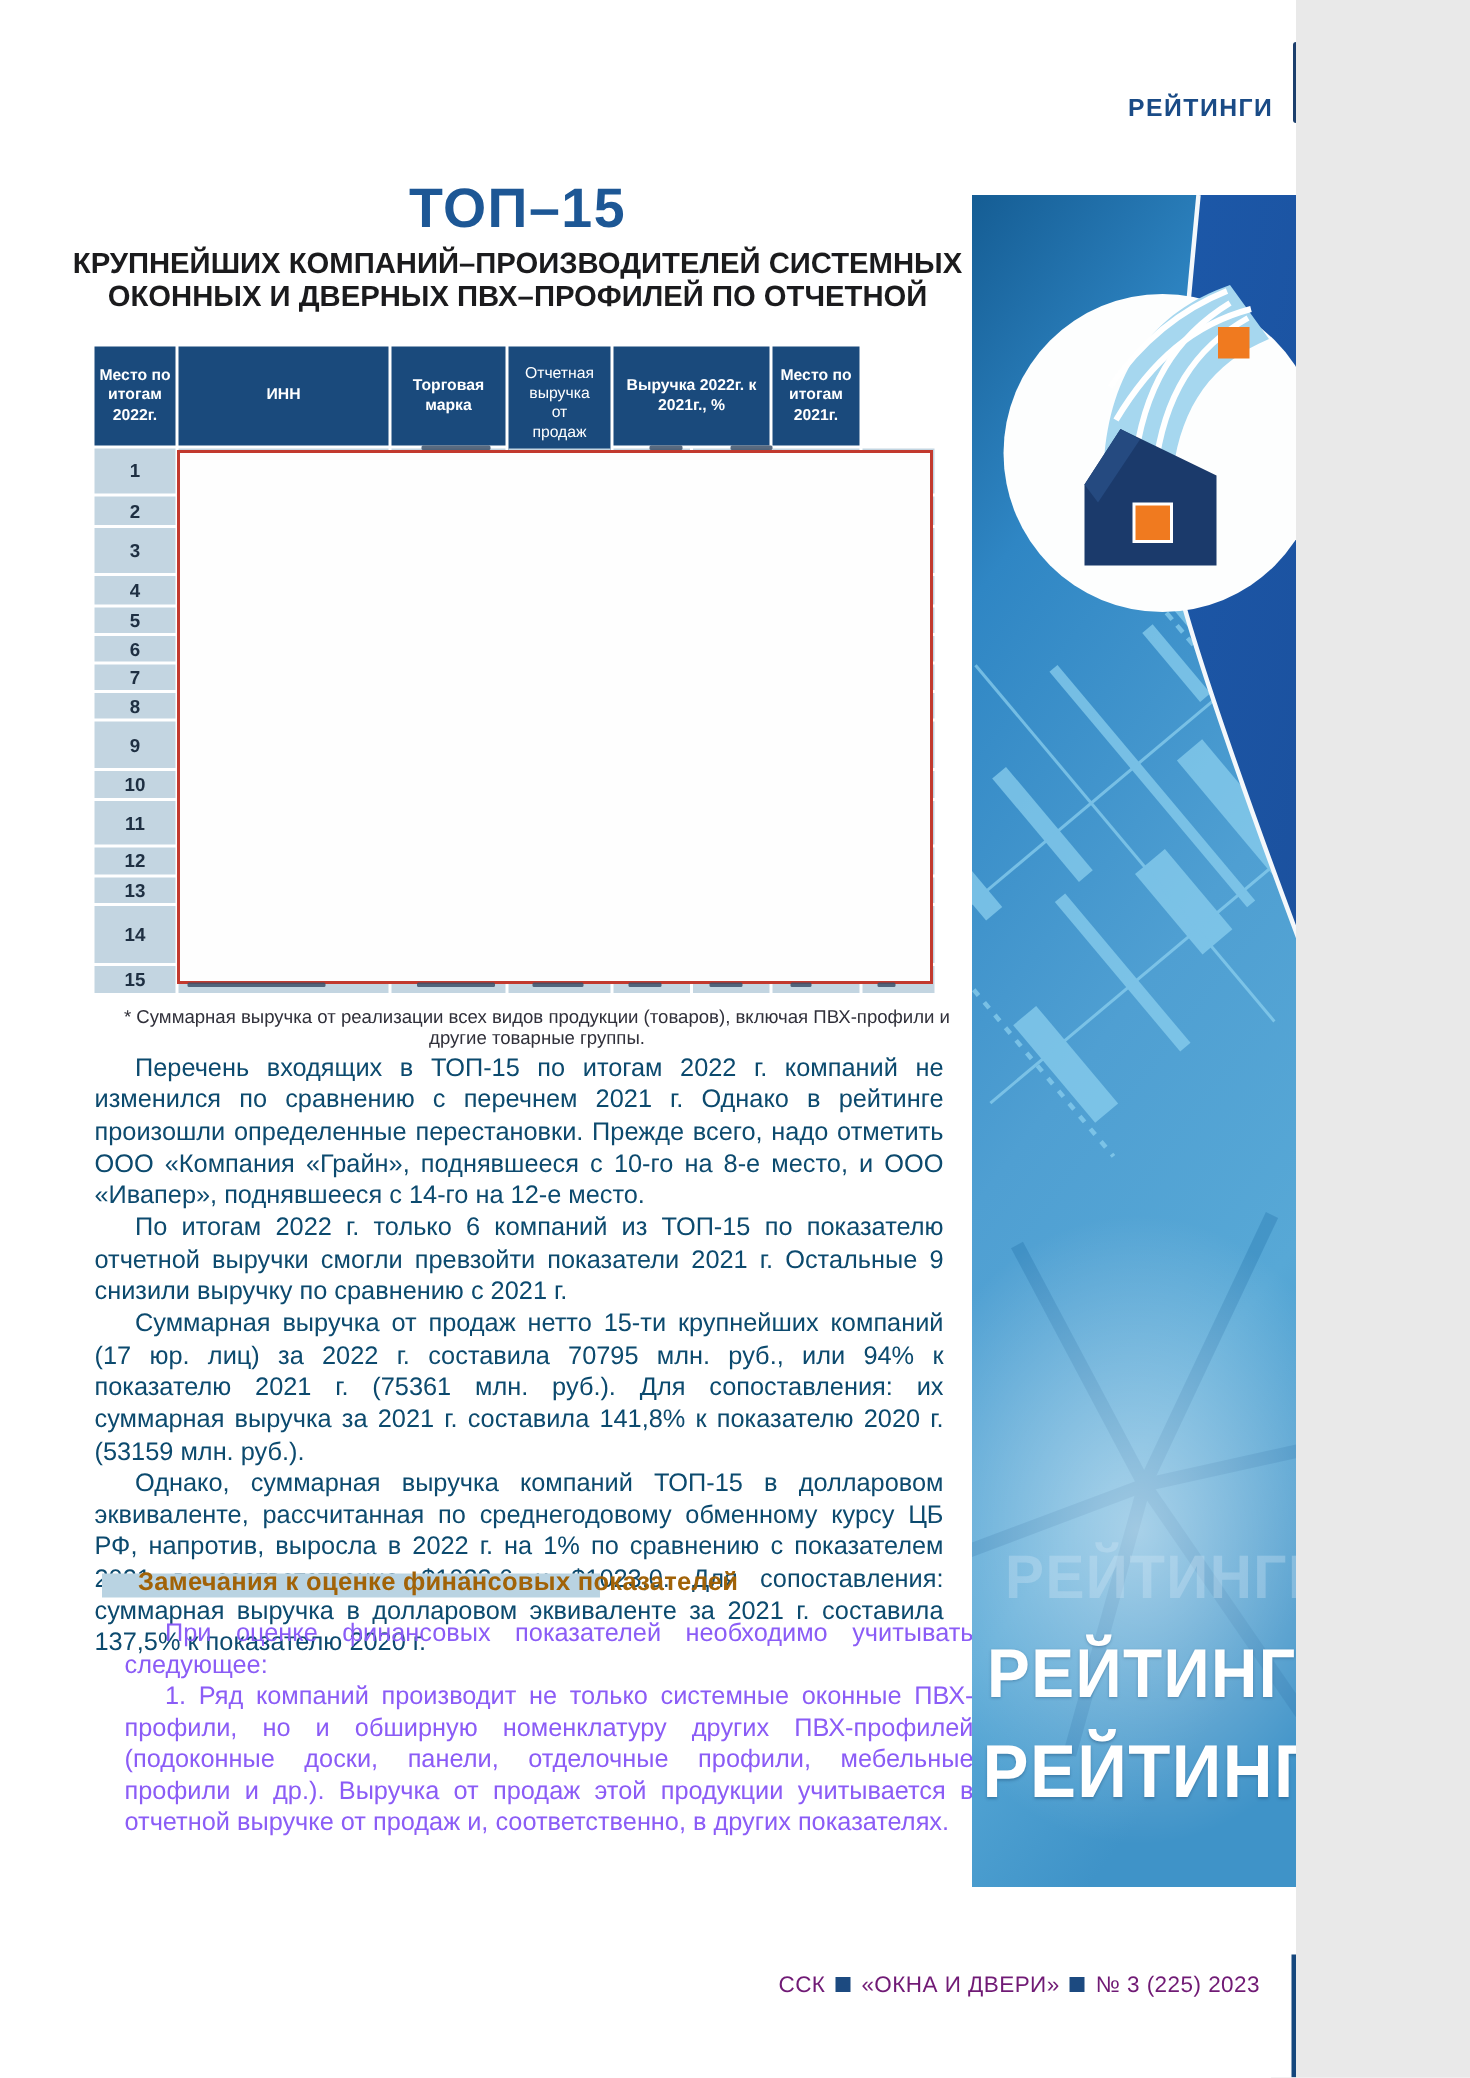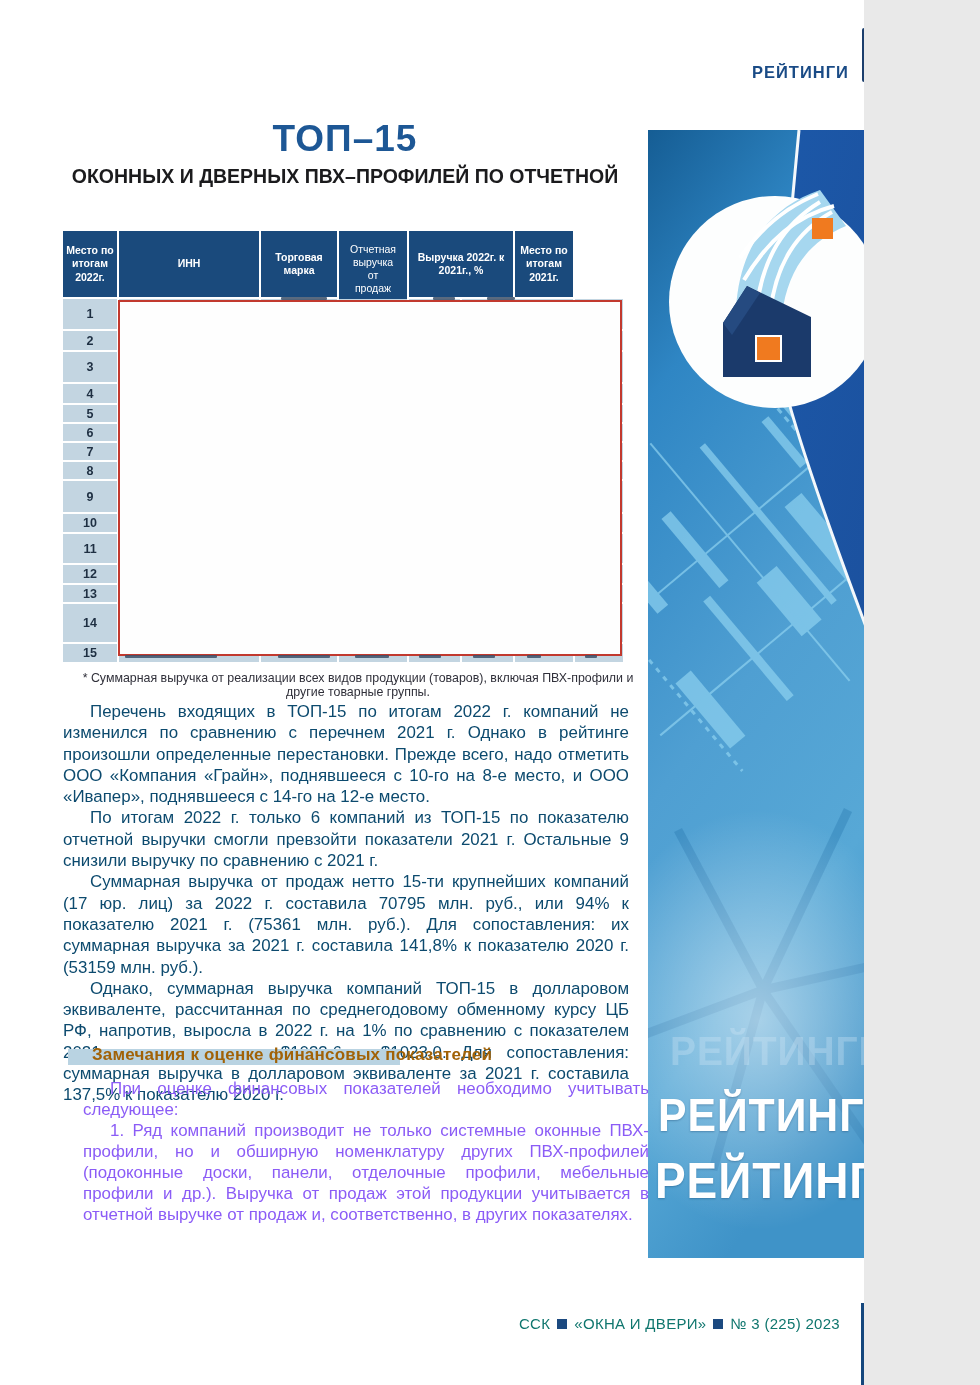--- a/index.html
+++ b/index.html
@@ -48,21 +48,21 @@
   .bodycopy p, .notescopy p{margin:0;text-indent:27px;}
   .notes-head{position:absolute;left:63px;top:1044px;width:564px;height:28px;}
   .notes-strip{position:absolute;left:5px;top:5px;width:332px;height:16px;background:#b9d3e2;}
   .notes-title{position:absolute;left:29px;top:1px;font-size:17px;font-weight:bold;
       color:#a16207;letter-spacing:.2px;}
   .notescopy{position:absolute;left:63px;top:1078px;width:566px;font-size:16.9px;line-height:21px;
       text-align:justify;color:#8b5cf6;margin-left:20px;}
 
   
   .footer{position:absolute;left:470px;top:1315px;width:370px;text-align:right;
-      font-size:15px;color:#0f766e;letter-spacing:.3px;white-space:nowrap;}
+      font-size:15px;color:#701a75;letter-spacing:.3px;white-space:nowrap;}
   .sq{display:inline-block;width:10px;height:10px;background:#1c4a80;margin:0 7px 0 7px;}
   .pagebox{position:absolute;left:861px;top:1303px;width:47px;height:82px;background:#15477d;
       color:#fff;font-weight:bold;font-size:17px;text-align:center;padding-top:13px;box-sizing:border-box;}
 
   
   .sidebar{position:absolute;left:648px;top:130px;width:258px;height:1128px;overflow:hidden;
       background:#3f93c8;}
   .sidebar svg{position:absolute;left:0;top:0;}
   .wm{position:absolute;font-weight:bold;transform-origin:left center;white-space:nowrap;}
   .wm1{left:22px;top:898px;font-size:41px;color:rgba(208,230,245,.33);transform:scaleX(.95);letter-spacing:1px;}
@@ -83,20 +83,21 @@
       <path d="M11,43 C10,30 15,15 29,7" stroke="#fff" stroke-width="4.5" fill="none" stroke-linecap="round"></path>
       <path d="M20,43 C19,32 24,20 36,12" stroke="#fff" stroke-width="4.5" fill="none" stroke-linecap="round"></path>
       <path d="M29,44 C28,36 32,27 42,20" stroke="#fff" stroke-width="4.5" fill="none" stroke-linecap="round"></path>
       <path d="M11,48 L35,48" stroke="#fff" stroke-width="2.5" fill="none"></path>
       <path d="M23,41 L23,48" stroke="#fff" stroke-width="2.5" fill="none"></path>
     </svg>
   </div>
 
   <div class="page-title">ТОП–15</div>
   <div class="page-subtitle">
+    <div>КРУПНЕЙШИХ КОМПАНИЙ–ПРОИЗВОДИТЕЛЕЙ СИСТЕМНЫХ</div>
     <div>ОКОННЫХ И ДВЕРНЫХ ПВХ–ПРОФИЛЕЙ ПО ОТЧЕТНОЙ</div>
   </div>
 
   <div class="table">
     <div class="thead">
       <div class="th">Место по итогам 2022г.</div>
       <div class="th">ИНН</div>
       <div class="th">Торговая марка</div>
       <div class="th-group">
         <div class="th-top">Отчетная выручка от продаж нетто, млн. руб.</div>

